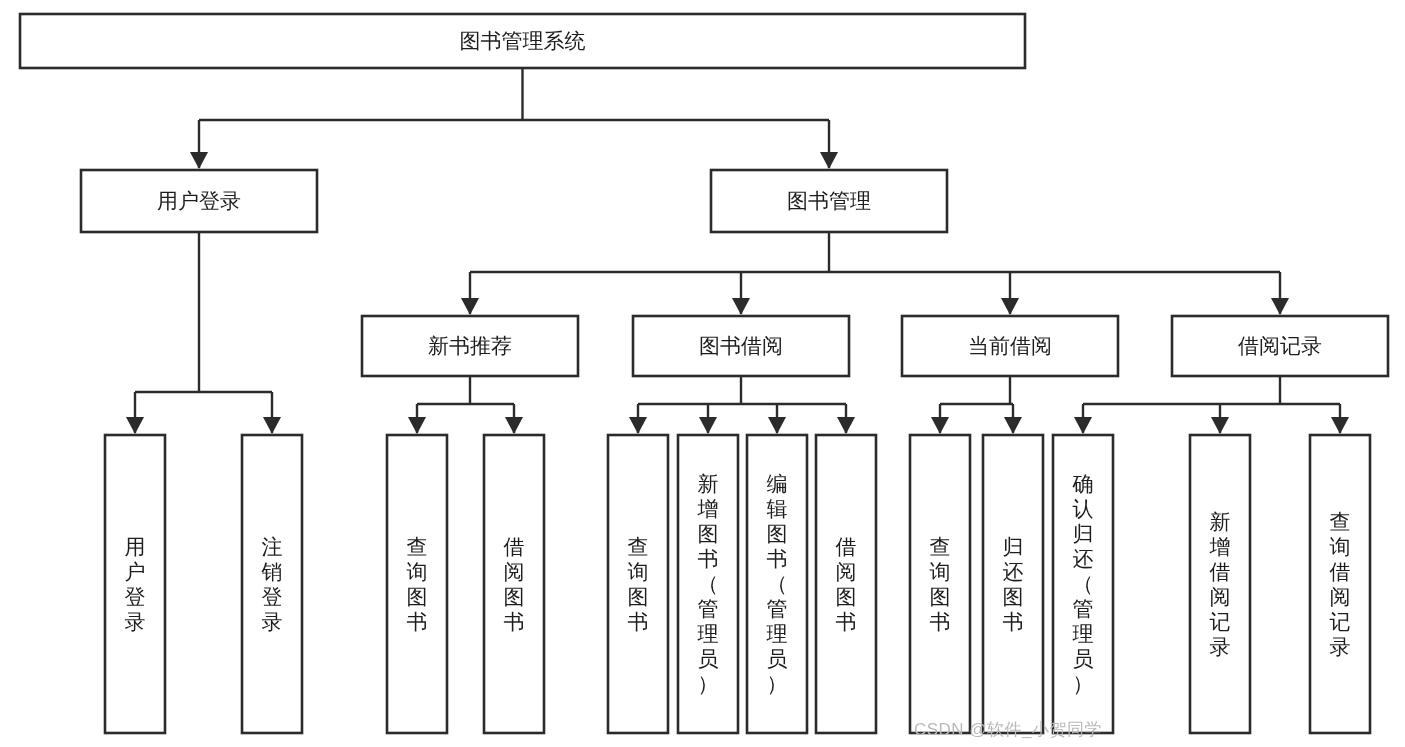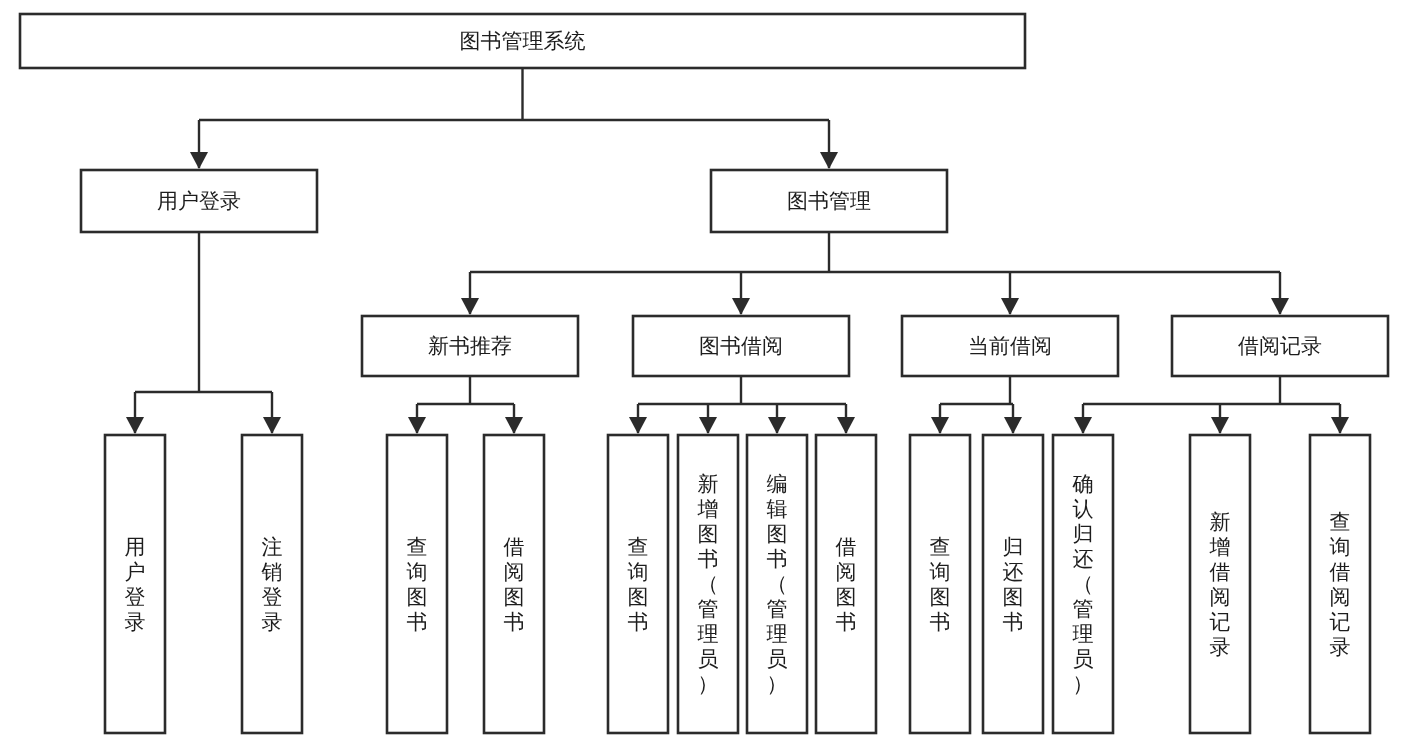--- a/index.html
+++ b/index.html
@@ -215,13 +215,14 @@
         <g>
           <rect x="1190" y="435" width="60" height="298" class="node-box"></rect>
           <text x="1220" class="node-label-v"><tspan x="1220" y="528.5">新</tspan><tspan x="1220" y="553.5">增</tspan><tspan x="1220" y="578.5">借</tspan><tspan x="1220" y="603.5">阅</tspan><tspan x="1220" y="628.5">记</tspan><tspan x="1220" y="653.5">录</tspan></text>
         </g>
         <g>
           <rect x="1310" y="435" width="60" height="298" class="node-box"></rect>
           <text x="1340" class="node-label-v"><tspan x="1340" y="528.5">查</tspan><tspan x="1340" y="553.5">询</tspan><tspan x="1340" y="578.5">借</tspan><tspan x="1340" y="603.5">阅</tspan><tspan x="1340" y="628.5">记</tspan><tspan x="1340" y="653.5">录</tspan></text>
         </g>
       </g>
   </svg>
+  <div class="watermark">CSDN @软件_小贺同学</div>
 </div>
 
 </body></html>

